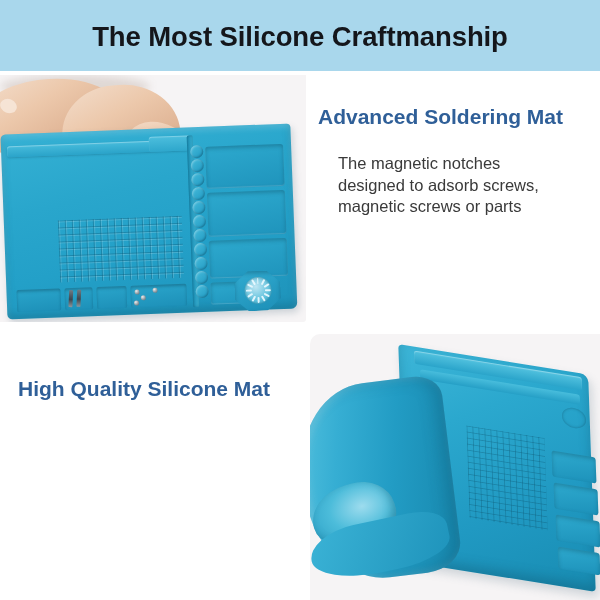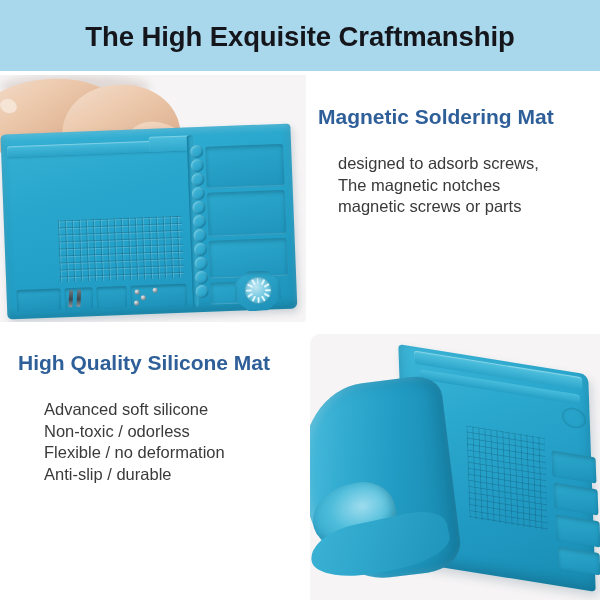--- a/index.html
+++ b/index.html
@@ -345,21 +345,21 @@
   }
 
   
   #text-magnetic {
     position: absolute;
     left: 318px; top: 104px;
     width: 276px;
   }
   #text-silicone {
     position: absolute;
-    left: 18px; top: 350px;
+    left: 18px; top: 376px;
     width: 286px;
   }
   .section-heading {
     font-size: 21px;
     font-weight: bold;
     color: #2f5f98;
     line-height: 1.2;
     white-space: nowrap;
     margin: 0;
   }
@@ -371,21 +371,21 @@
     font-weight: normal;
   }
   #text-magnetic .section-body { margin-top: 24px; margin-left: 20px; }
   #text-silicone  .section-body { margin-top: 24px; margin-left: 26px; }
   .body-line { display: block; white-space: nowrap; }
 </style>
 </head>
 <body>
 
 <div id="header-banner">
-  <div id="header-title">The High Exquisite Craftmanship</div>
+  <div id="header-title">The Most Silicone Craftmanship</div>
 </div>
 
 <div class="photo-panel" id="photo-panel-top-left">
   <div id="scene-hand-mat">
 
     <div id="hand-shadow"></div>
     <div class="hand-shape" id="hand-forearm"></div>
     <div class="hand-shape" id="hand-palm"></div>
     <div class="hand-shape" id="hand-thumb"></div>
     <div class="hand-shape" id="hand-fingertip"></div>
@@ -461,29 +461,23 @@
     <div class="rolled-compartment" id="rolled-comp-3"></div>
     <div class="rolled-compartment" id="rolled-comp-4"></div>
     <div id="rolled-dial"></div>
     <div id="rolled-mat-curl"></div>
     <div id="rolled-mat-curl-inner"></div>
     <div id="rolled-mat-curl-edge"></div>
   </div>
 </div>
 
 <div id="text-magnetic">
-  <h2 class="section-heading">Magnetic Soldering Mat</h2>
+  <h2 class="section-heading">Advanced Soldering Mat</h2>
   <p class="section-body">
+    <span class="body-line">The magnetic notches</span>
     <span class="body-line">designed to adsorb screws,</span>
-    <span class="body-line">The magnetic notches</span>
     <span class="body-line">magnetic screws or parts</span>
   </p>
 </div>
 
 <div id="text-silicone">
   <h2 class="section-heading">High Quality Silicone Mat</h2>
-  <p class="section-body">
-    <span class="body-line">Advanced soft silicone</span>
-    <span class="body-line">Non-toxic / odorless</span>
-    <span class="body-line">Flexible / no deformation</span>
-    <span class="body-line">Anti-slip / durable</span>
-  </p>
 </div>
 
 </body></html>

